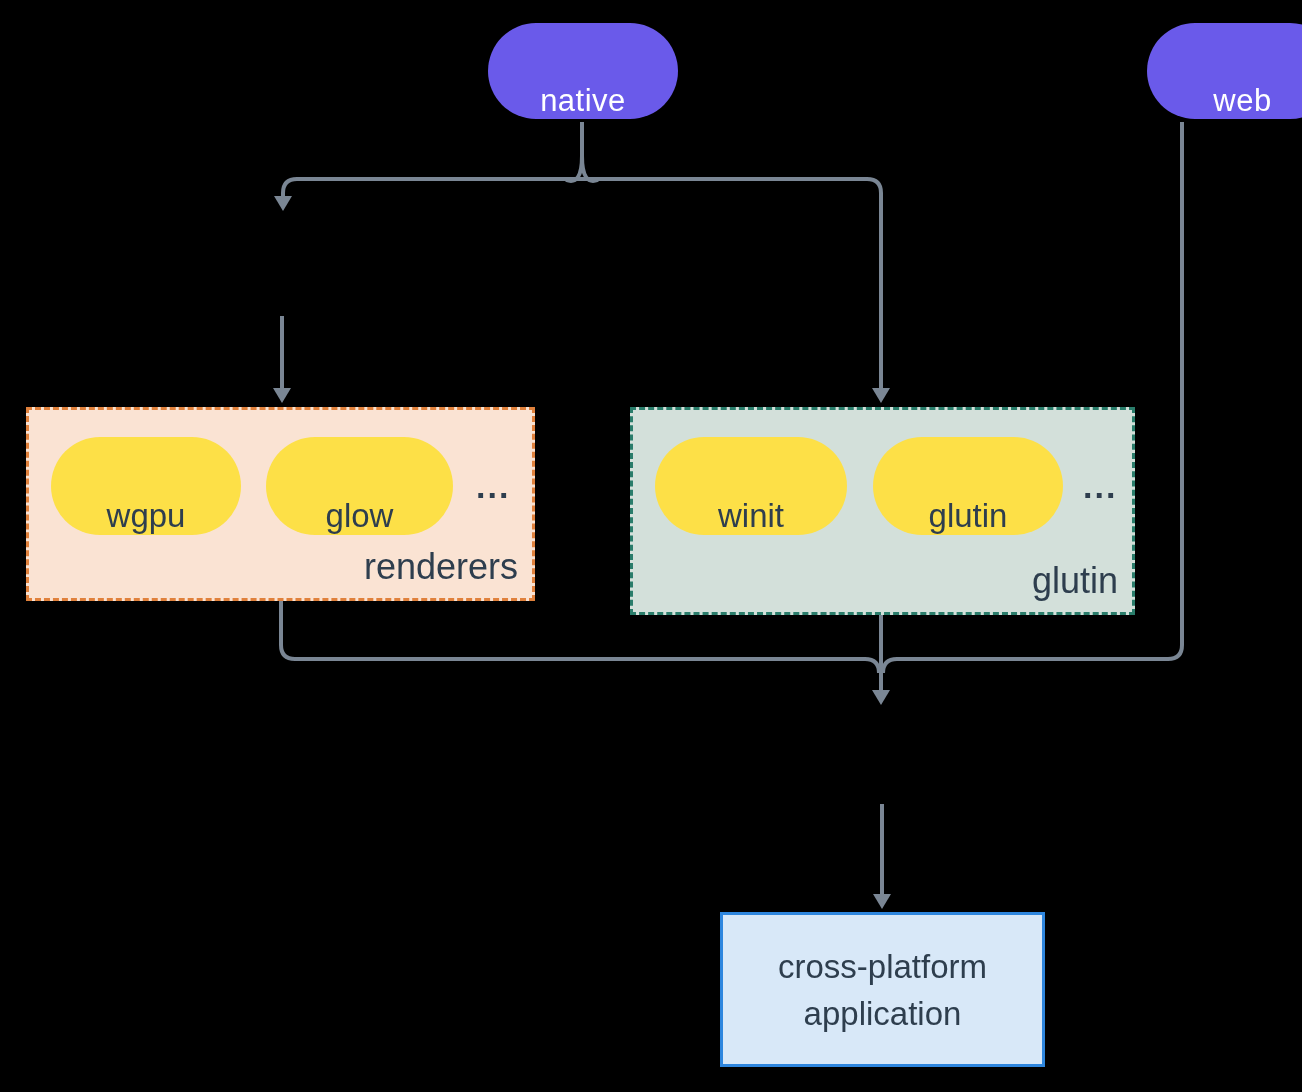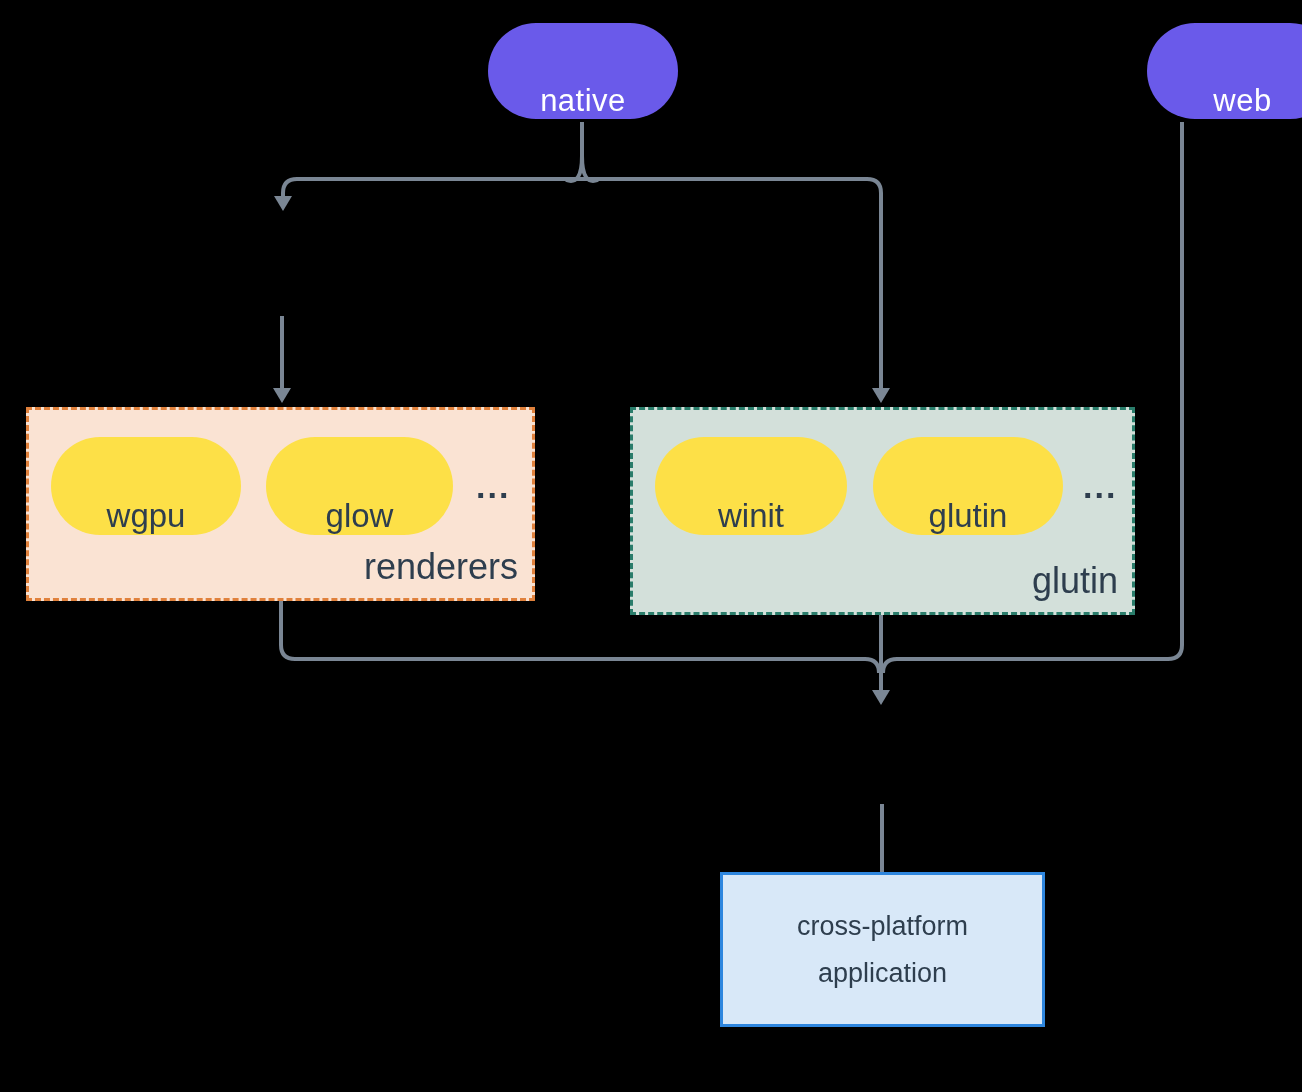--- a/index.html
+++ b/index.html
@@ -27,23 +27,23 @@
     background:#fde047;border-radius:50px;color:#2E3E4E;font-size:33px;height:98px;top:27px;
   }
   .ellipsis{
     position:absolute;top:27px;height:98px;display:flex;align-items:center;
     color:#2E3E4E;font-size:34px;font-weight:bold;letter-spacing:2px;
   }
   .group-label{
     position:absolute;right:14px;bottom:10px;color:#2E3E4E;font-size:36px;
   }
   .app-box{
-    position:absolute;left:720px;top:872px;width:325px;height:155px;box-sizing:border-box;
+    position:absolute;left:720px;top:912px;width:325px;height:155px;box-sizing:border-box;
     background:#D8E8F8;border:3px solid #2E86DE;display:flex;align-items:center;justify-content:center;
-    text-align:center;color:#2E3E4E;font-size:27px;line-height:47px;
+    text-align:center;color:#2E3E4E;font-size:33px;line-height:47px;
   }
   .app-box .inner{width:280px;}
 </style>
 </head>
 <body>
 
 <div class="canvas">
 
   <svg class="wires" width="1302" height="1092" viewBox="0 0 1302 1092">
 

